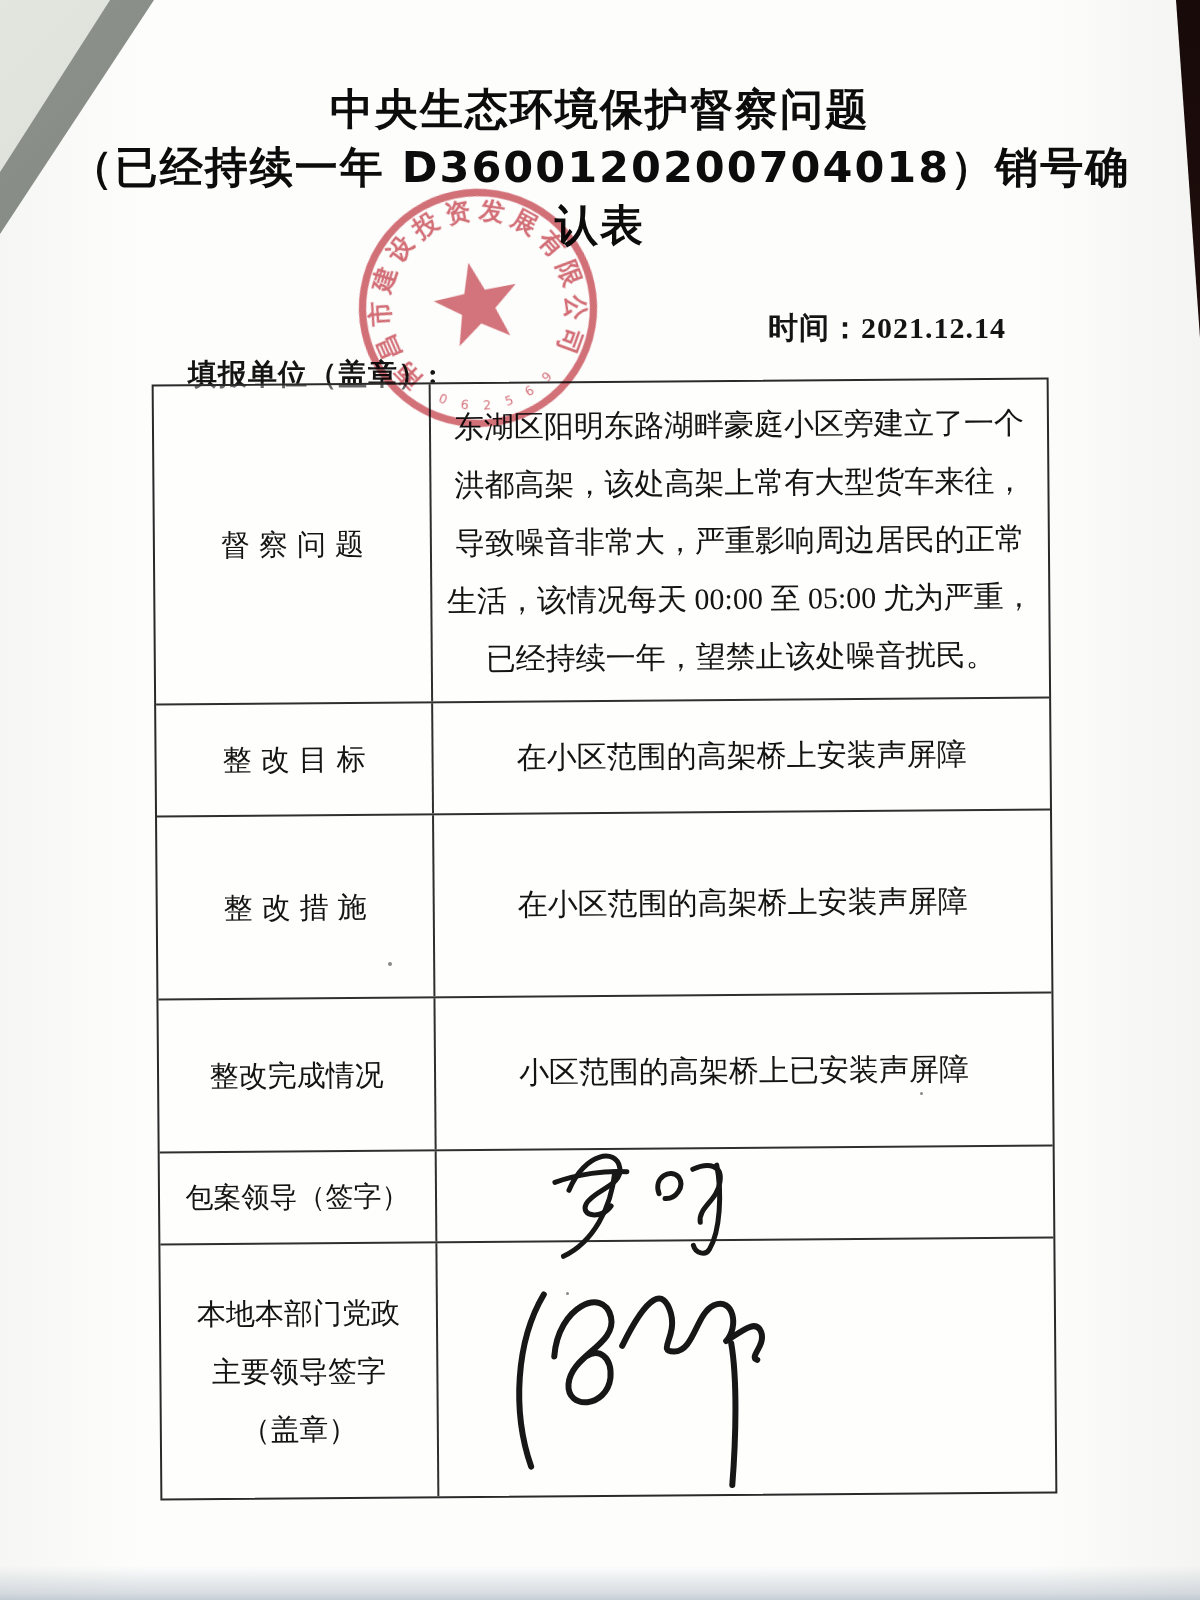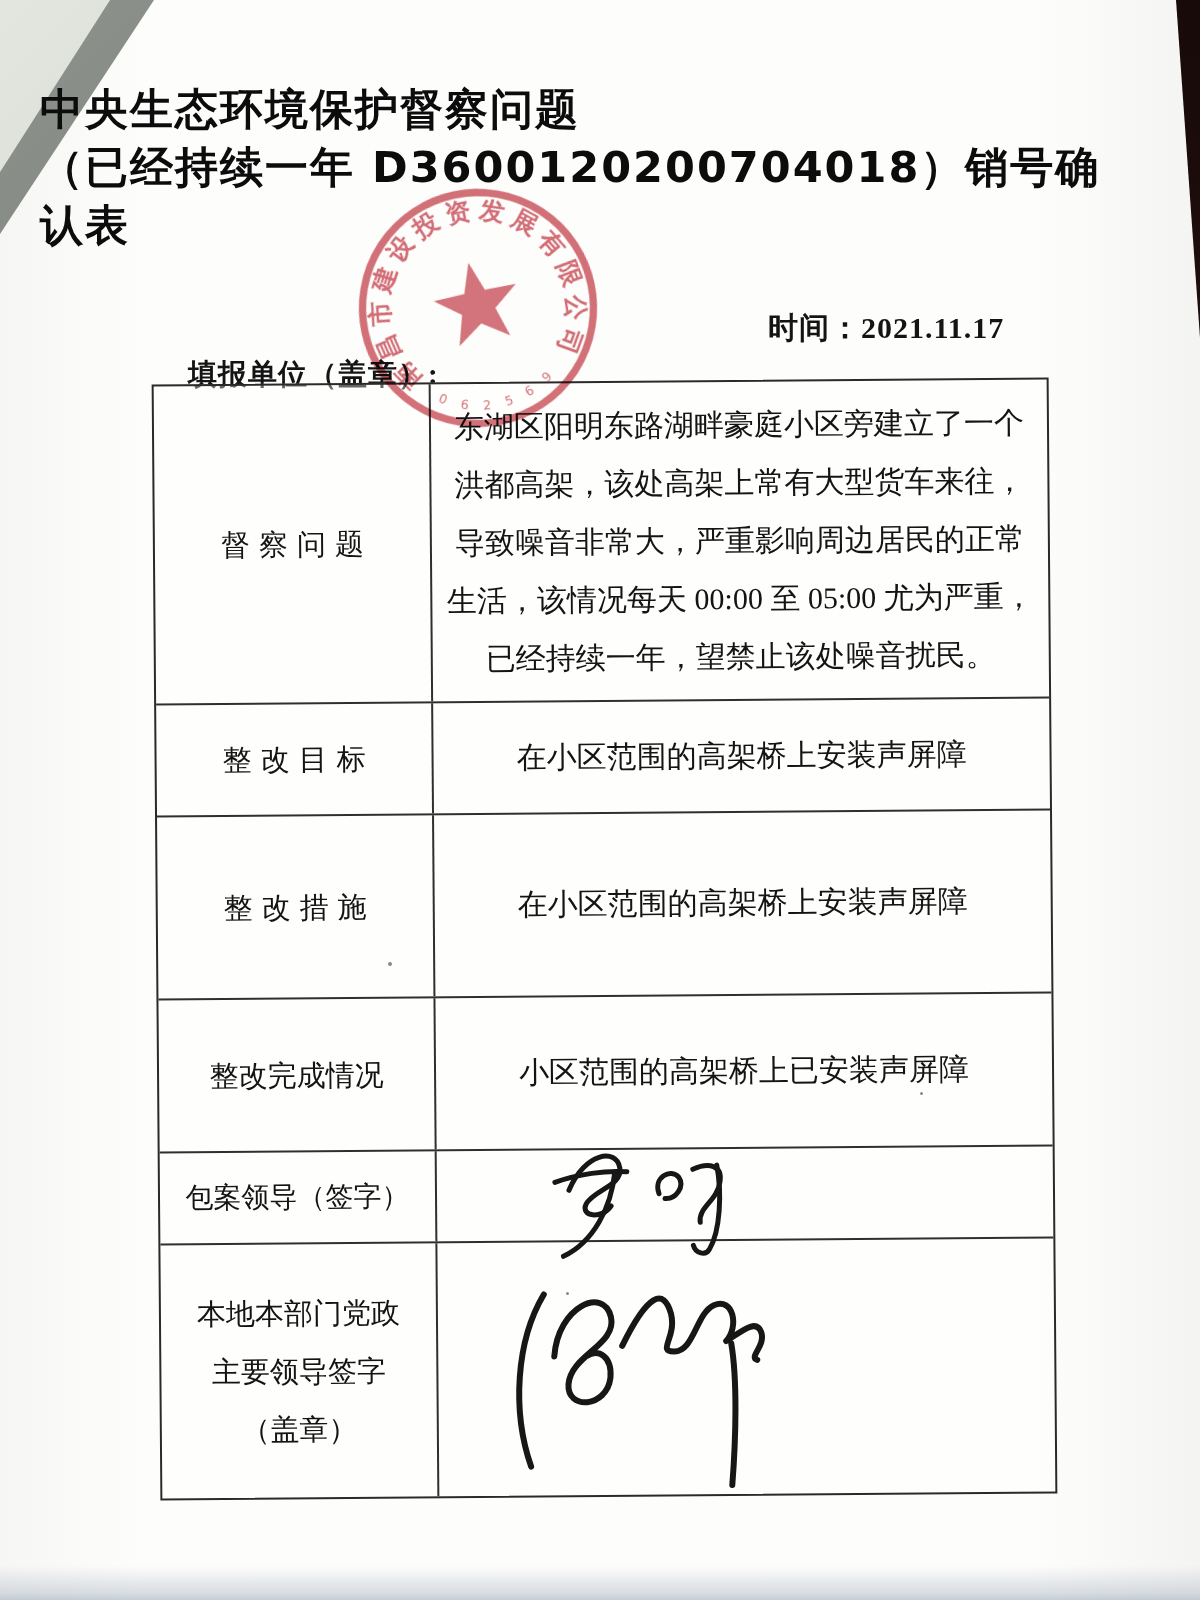--- a/index.html
+++ b/index.html
@@ -14,21 +14,21 @@
     background:linear-gradient(135deg,#e3e6df 0%,#c2c8bf 55%,#a9b0a7 100%);}
   .tl-band{clip-path:polygon(110px 0,154px 0,0 234px,0 172px);
     background:linear-gradient(135deg,#8e948d 0%,#62675f 55%,#2b2d29 100%);}
   .tr-band{clip-path:polygon(1176px 0,1200px 0,1200px 338px);
     background:linear-gradient(180deg,#170a09 0%,#2e1512 60%,#4a201c 100%);}
   .bottom-shadow{position:absolute;left:0;right:0;bottom:0;height:34px;pointer-events:none;
     background:linear-gradient(180deg,rgba(182,192,200,0) 0%,rgba(170,182,194,0.45) 80%,rgba(160,173,188,0.6) 100%);}
   .speck{position:absolute;background:#4a4a4a;border-radius:50%;}
 
   
-  .title{position:absolute;top:80px;left:40px;right:40px;text-align:left;
+  .title{position:absolute;top:80px;left:40px;right:40px;text-align:center;
     font-family:"DejaVu Sans","Liberation Sans",sans-serif;font-weight:bold;
     font-size:43px;line-height:58px;letter-spacing:2px;color:#0c0c0c;}
 
   
   .meta-unit{position:absolute;left:188px;top:310px;font-size:29px;font-weight:600;letter-spacing:1px;margin-top:45px;}
   .meta-date{position:absolute;left:768px;top:308px;font-size:30px;font-weight:600;letter-spacing:1px;}
 
   
   .seal{position:absolute;left:352px;top:182px;width:252px;height:252px;
     transform:rotate(-12deg);opacity:.88;mix-blend-mode:multiply;filter:blur(.4px);z-index:5;}
@@ -63,21 +63,21 @@
   <span class="speck" style="left:566px;top:1292px;width:3px;height:3px;"></span>
   <span class="speck" style="left:920px;top:1092px;width:3px;height:3px;"></span>
 
   <div class="title">
     <div>中央生态环境保护督察问题</div>
     <div>（已经持续一年 D3600120200704018）销号确</div>
     <div>认表</div>
   </div>
 
   <div class="meta-unit">填报单位（盖章）:</div>
-  <div class="meta-date">时间：2021.11.17</div>
+  <div class="meta-date">时间：2021.12.14</div>
 
   <svg class="seal" viewBox="0 0 240 240">
     <circle cx="120" cy="120" r="110" fill="none" stroke="#c23440" stroke-width="7" opacity="0.8"></circle>
     <polygon opacity="0.78" fill="#c23440" points="120,76 130,104.2 159.9,105 136.2,123.3 144.7,152 120,135 95.3,152 103.8,123.3 80.1,105 110,104.2"></polygon>
     <g font-family="DejaVu Sans, sans-serif" font-weight="bold" opacity="0.82">
         <text x="47.91591182670379" y="165.0431374598224" transform="rotate(-122 47.91591182670379 165.0431374598224)" font-size="24" text-anchor="middle" fill="#c23440">南</text>
         <text x="36.75604714992812" y="137.18849364822324" transform="rotate(-101.66666666666667 36.75604714992812 137.18849364822324)" font-size="24" text-anchor="middle" fill="#c23440">昌</text>
         <text x="35.9705538427455" y="107.19171445879394" transform="rotate(-81.33333333333334 35.9705538427455 107.19171445879394)" font-size="24" text-anchor="middle" fill="#c23440">市</text>
         <text x="45.65732489315137" y="78.79118227906135" transform="rotate(-61 45.65732489315137 78.79118227906135)" font-size="24" text-anchor="middle" fill="#c23440">建</text>
         <text x="64.6091355501763" y="55.52634541534614" transform="rotate(-40.66666666666667 64.6091355501763 55.52634541534614)" font-size="24" text-anchor="middle" fill="#c23440">设</text>

